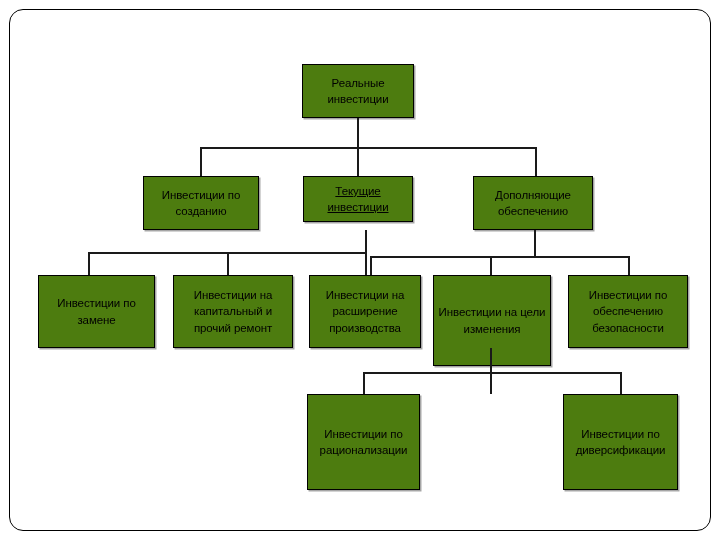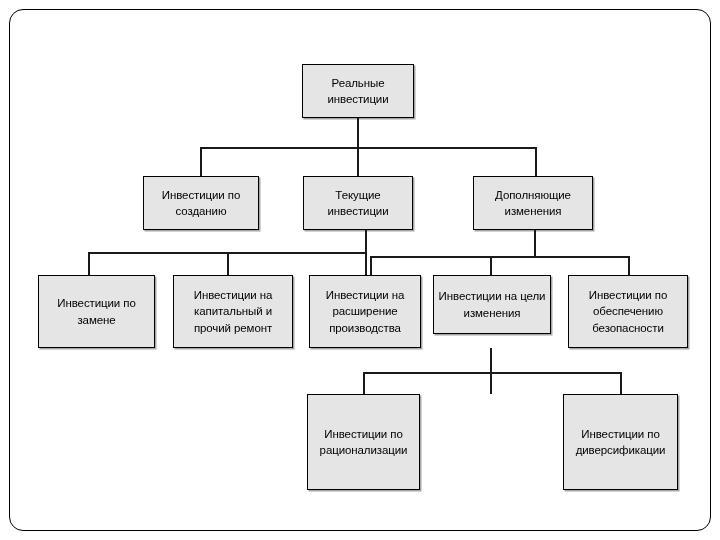--- a/index.html
+++ b/index.html
@@ -29,21 +29,21 @@
     height: 522px;
     box-sizing: border-box;
     border: 1px solid #000000;
     border-radius: 14px;
     pointer-events: none;
   }
   .node {
     position: absolute;
     box-sizing: border-box;
     border: 1.6px solid #000000;
-    background: #e5e5e5;
+    background: #4d7c0f;
     color: #000000;
     display: flex;
     align-items: center;
     justify-content: center;
     text-align: center;
     font-size: 11.5px;
     line-height: 1.42;
     letter-spacing: -0.1px;
     padding: 2px 4px;
     box-shadow: 1.5px 1.5px 0 rgba(0,0,0,0.35);
@@ -78,27 +78,27 @@
   <div class="conn h" style="left:200px; top:147px; width:336px;"></div>
 
   <div class="conn v" style="left:200px; top:147px; height:29px;"></div>
   <div class="conn v" style="left:357px; top:147px; height:29px;"></div>
   <div class="conn v" style="left:535px; top:147px; height:29px;"></div>
 
   <div class="node" style="left:143px; top:176px; width:116px; height:54px;">
     <span class="label">Инвестиции по
 созданию</span>
   </div>
-  <div class="node" style="left:303px; top:176px; width:110px; height:54px;">
+  <div class="node" style="left:303px; top:176px; width:110px; height:46px;text-decoration:underline;">
     <span class="label">Текущие
 инвестиции</span>
   </div>
   <div class="node" style="left:473px; top:176px; width:120px; height:54px;">
     <span class="label">Дополняющие
-изменения</span>
+обеспечению</span>
   </div>
 
   <div class="conn v" style="left:365px; top:230px; height:22px;"></div>
   <div class="conn h" style="left:88px; top:252px; width:279px;"></div>
   <div class="conn v" style="left:88px; top:252px; height:23px;"></div>
   <div class="conn v" style="left:227px; top:252px; height:23px;"></div>
   <div class="conn v" style="left:365px; top:252px; height:23px;"></div>
 
   <div class="conn v" style="left:534px; top:230px; height:26px;"></div>
   <div class="conn h" style="left:370px; top:256px; width:258px;"></div>
@@ -113,21 +113,21 @@
   <div class="node" style="left:173px; top:275px; width:120px; height:73px;">
     <span class="label">Инвестиции на
 капитальный и
 прочий ремонт</span>
   </div>
   <div class="node" style="left:309px; top:275px; width:112px; height:73px;">
     <span class="label">Инвестиции на
 расширение
 производства</span>
   </div>
-  <div class="node" style="left:433px; top:275px; width:118px; height:59px;">
+  <div class="node" style="left:433px; top:275px; width:118px; height:91px;">
     <span class="label">Инвестиции на цели
 изменения</span>
   </div>
   <div class="node" style="left:568px; top:275px; width:120px; height:73px;">
     <span class="label">Инвестиции по
 обеспечению
 безопасности</span>
   </div>
 
   <div class="conn v" style="left:490px; top:348px; height:32px;"></div>

